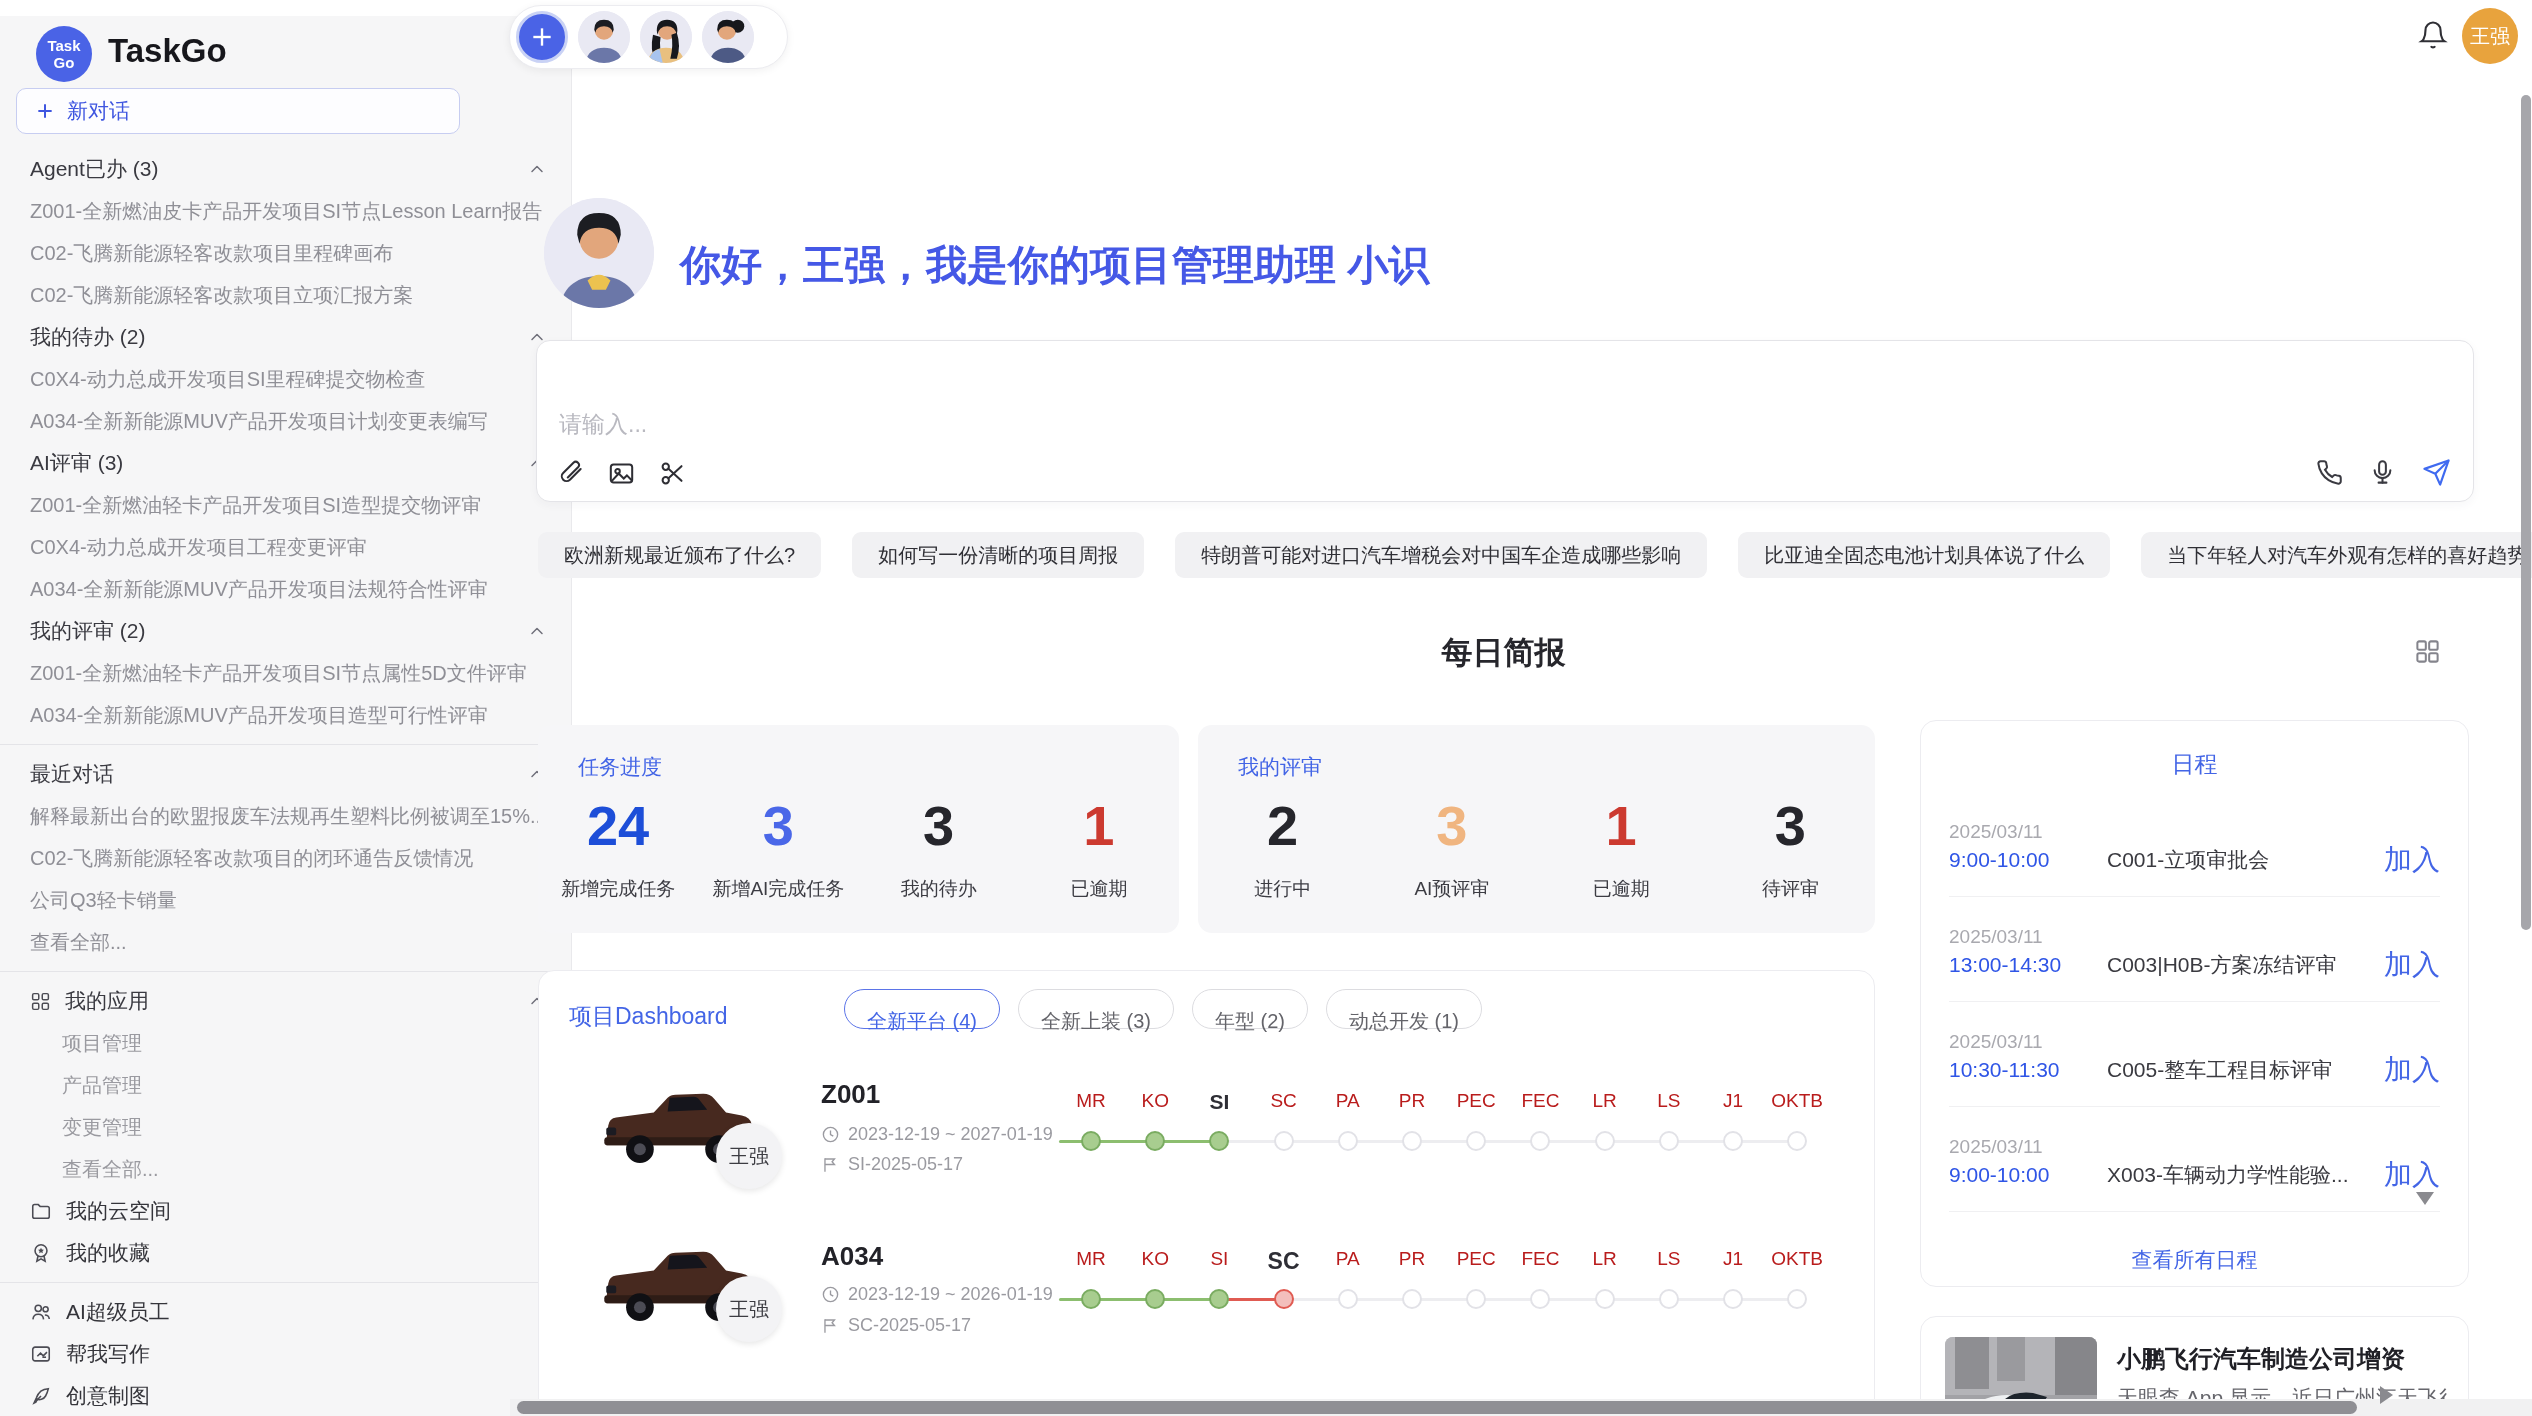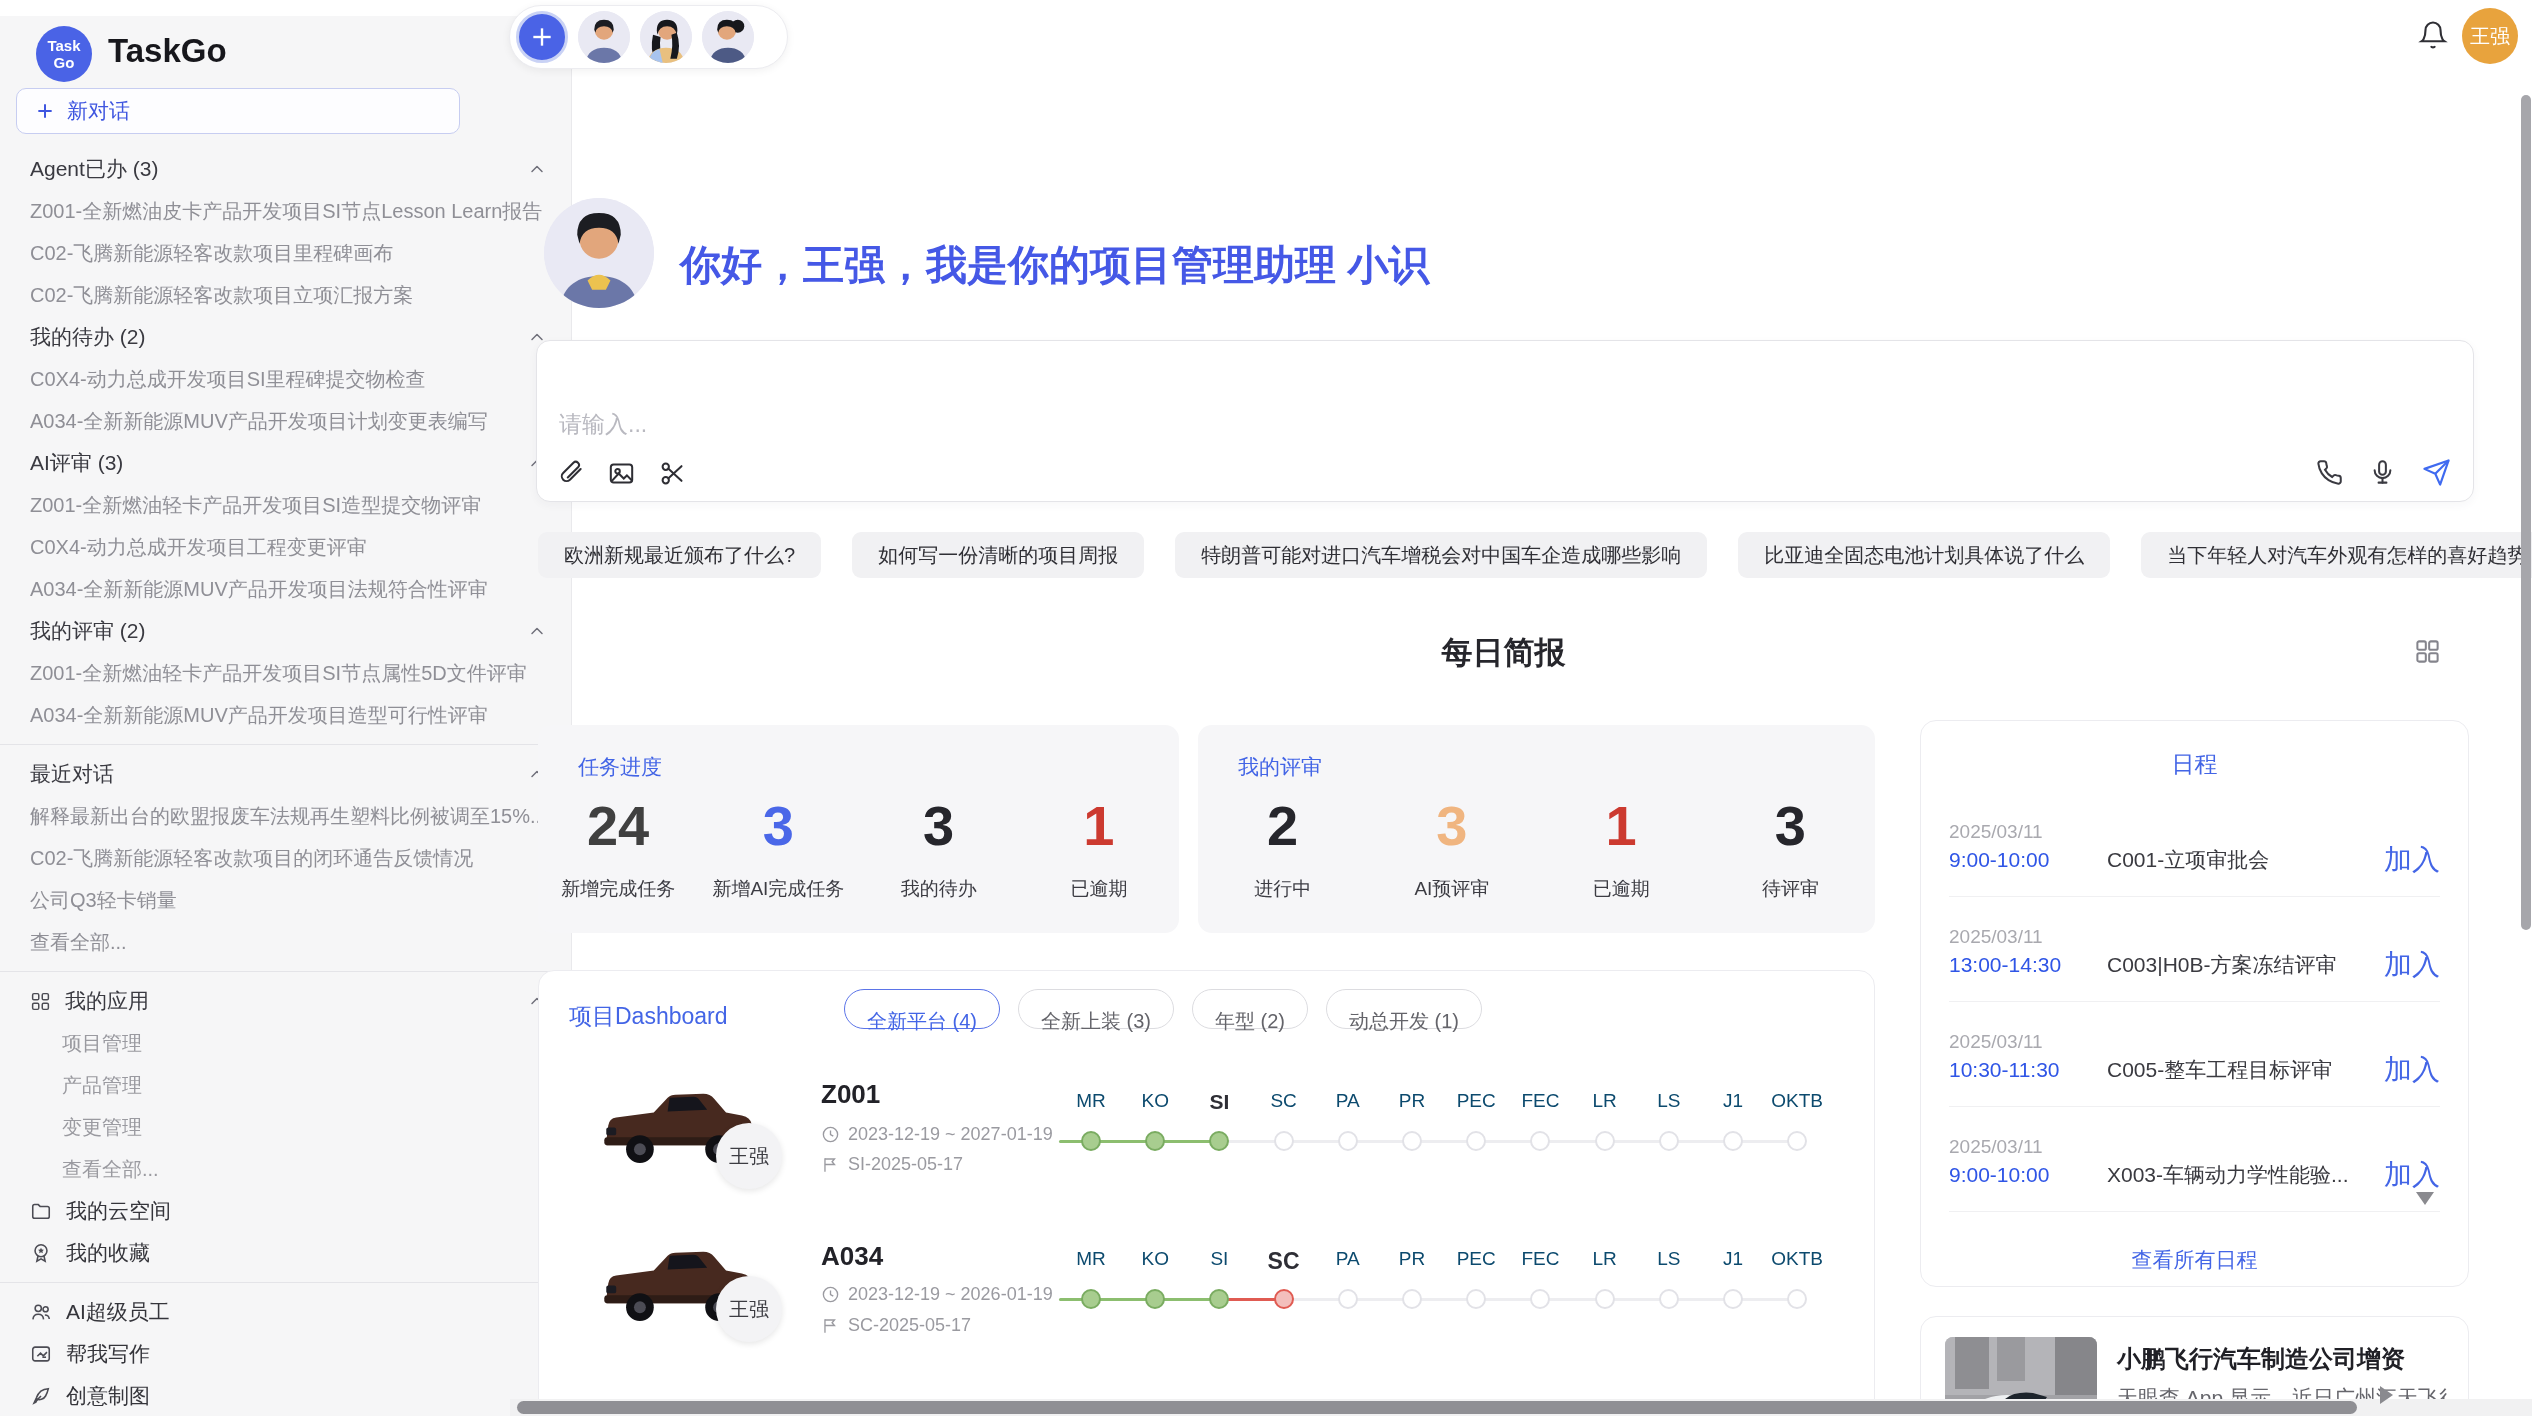--- a/index.html
+++ b/index.html
@@ -71,21 +71,21 @@
   .filters{position:absolute;left:305px;top:18px;display:flex;gap:18px;}
   .fpill{height:40px;line-height:38px;padding:12px 22px;border-radius:20px;border:1px solid #dcdce0;background:#fff;font-size:20px;color:#64646a;white-space:nowrap;cursor:pointer;box-sizing:border-box;}
   .fpill.active{border-color:#5b74e8;color:#4365e6;}
   .proj-car{position:absolute;width:161px;height:94px;}
   .owner-badge{position:absolute;width:66px;height:66px;border-radius:50%;background:#f3f3f5;box-shadow:0 2px 6px rgba(0,0,0,.10);
                display:flex;align-items:center;justify-content:center;font-size:20px;color:#3c3c42;}
   .proj-code{position:absolute;left:282px;font-size:26px;font-weight:700;color:#222228;}
   .proj-meta{position:absolute;left:282px;display:flex;align-items:center;gap:8px;font-size:18px;color:#9a9aa0;}
   .track{position:absolute;left:520px;width:780px;height:80px;}
   .tline{position:absolute;height:3px;top:50px;border-radius:2px;}
-  .tlabel{position:absolute;top:0;width:64px;text-align:center;font-size:19px;color:#0c4a6e;}
+  .tlabel{position:absolute;top:0;width:64px;text-align:center;font-size:19px;color:#b91c1c;}
   .tlabel.active{color:#2e2e35;font-weight:600;font-size:21px;}
   .tlabel.strong{font-size:23px;font-weight:700;}
   .tdot{position:absolute;top:41px;width:20px;height:20px;border-radius:50%;box-sizing:border-box;background:#fff;border:2px solid #e2e2e7;}
   .tdot.done{background:#a8cd8f;border-color:#7aac61;}
   .tdot.alert{background:#f3bfbc;border-color:#e05b52;}
 
   
   .panel{position:absolute;background:#fff;border:1px solid #ececf0;border-radius:16px;box-sizing:border-box;}
   .schedule{left:1920px;top:720px;width:549px;height:567px;}
   .panel-title{position:absolute;left:0;right:0;top:28px;text-align:center;font-size:23px;color:#4365e6;}
@@ -417,21 +417,21 @@
         <rect x="13.5" y="3" width="7.5" height="7.5" rx="1.5"></rect>
         <rect x="3" y="13.5" width="7.5" height="7.5" rx="1.5"></rect>
         <rect x="13.5" y="13.5" width="7.5" height="7.5" rx="1.5"></rect>
       </svg>
   </div>
 
   <div class="stat-card c1">
     <div class="card-title">任务进度</div>
     <div class="stats" id="stats0">
         <div class="stat">
-          <span class="v" style="color: #404040;">24</span>
+          <span class="v" style="color: #1d4ed8;">24</span>
           <span class="l">新增完成任务</span>
         </div>
         <div class="stat">
           <span class="v" style="color: rgb(74, 103, 232);">3</span>
           <span class="l">新增AI完成任务</span>
         </div>
         <div class="stat">
           <span class="v" style="color: rgb(38, 38, 44);">3</span>
           <span class="l">我的待办</span>
         </div>

